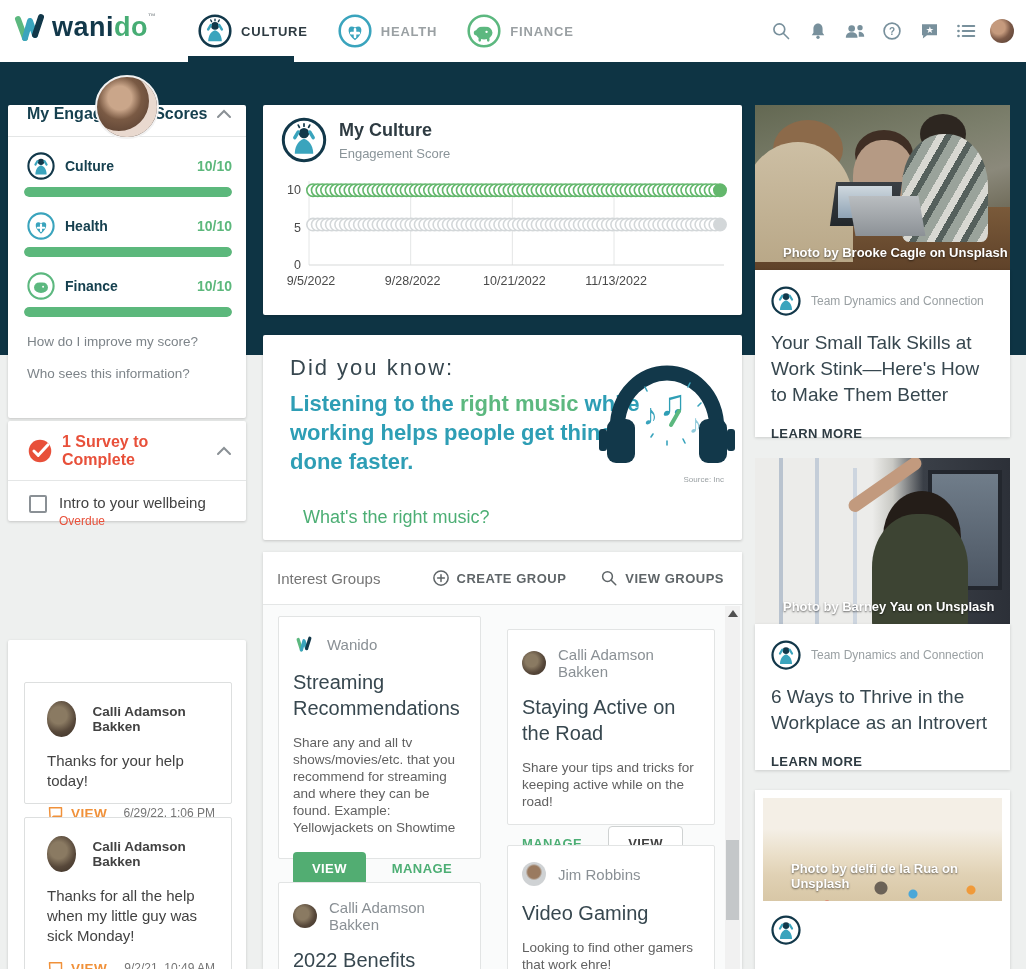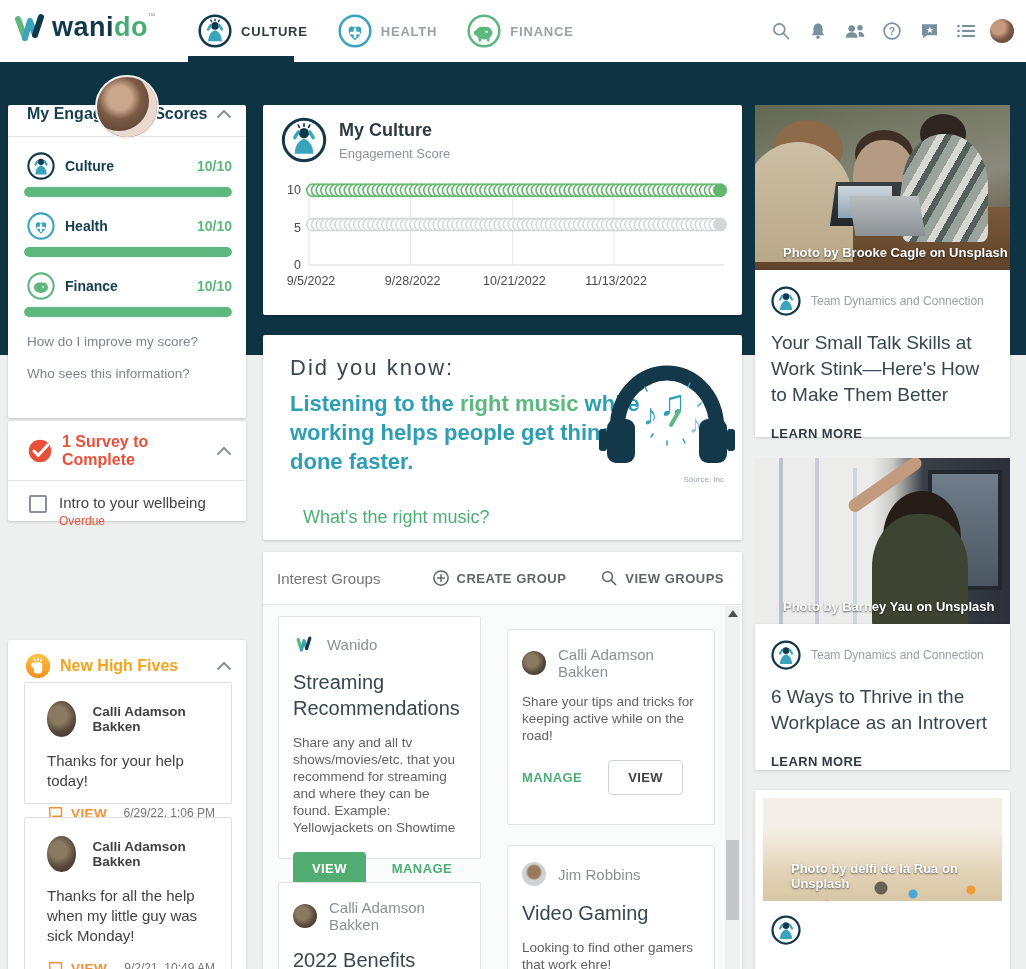--- a/index.html
+++ b/index.html
@@ -298,38 +298,20 @@
       <span style="width:18px; height:18px; border:2px solid #8a9095; border-radius:2px; background:#fff; flex:0 0 18px; margin-top:1px;"></span>
       <div style="margin-left:12px;">
         <div style="font-size:15px; color:#424242;">Intro to your wellbeing</div>
         <div style="font-size:12px; color:#e8503a; margin-top:3px;">Overdue</div>
       </div>
     </div>
   </div>
 
 
   <div class="card" id="card-highfives" style="left:8px; top:640px; width:238px; height:340px;">
-    <div class="sec-head" style="margin-top:12px; padding-left:16px;">
-      <svg width="28" height="28" viewBox="0 0 30 30" style="margin-right:8px;">
-        <defs>
-            <linearGradient id="hfg" x1="0" y1="0" x2="0" y2="1">
-          <stop offset="0" stop-color="#fdc442"></stop>
-              <stop offset="1" stop-color="#f28c1e"></stop>
-        </linearGradient>
-          </defs>
-        <circle cx="15" cy="15" r="13" fill="url(#hfg)"></circle>
-        <rect x="10.5" y="11" width="9" height="12" rx="3.5" fill="#fff"></rect>
-        <path d="M10.5 16 C8.5 15 8.5 13 10 12.5" stroke="#fff" stroke-width="2.4" fill="none" stroke-linecap="round"></path>
-        <path d="M11 7.5 L12 9.5 M15 6.5 L15 9 M19 7.5 L18 9.5" stroke="#fff" stroke-width="1.6" stroke-linecap="round"></path>
-      </svg>
-      <span class="sec-title" style="color:#f5a31e;">New High Fives</span>
-      <svg class="chev" width="16" height="10" viewBox="0 0 16 10">
-        <path d="M2 8 L8 2 L14 8" stroke="#8a9095" stroke-width="2" fill="none" stroke-linecap="round"></path>
-      </svg>
-    </div>
 
     <div class="hf-card" style="top:42px; height:122px;">
       <div class="hf-owner">
         <div class="hf-ava"></div>
         <div class="hf-name">Calli Adamson Bakken</div>
       </div>
       <div class="hf-msg">Thanks for your help today!</div>
       <div class="hf-footer">
         <span class="hf-view">
           <svg width="17" height="16" viewBox="0 0 24 24">
@@ -628,20 +610,21 @@
         <span class="gc-owner-name">Calli Adamson Bakken</span>
       </div>
       <div class="gc-title">2022 Benefits Information</div>
     </div>
 
     <div class="group-card" style="left:244px; top:77px; width:208px; height:196px;">
       <div class="gc-owner">
         <div class="gc-ava calli"></div>
         <span class="gc-owner-name">Calli Adamson Bakken</span>
       </div>
+      <div class="gc-title">Staying Active on the Road</div>
       <div class="gc-desc">Share your tips and tricks for keeping active while on the road!</div>
       <div class="gc-buttons">
         <span class="btn-text">MANAGE</span>
         <span class="btn-outline">VIEW</span>
       </div>
     </div>
 
     <div class="group-card" style="left:244px; top:293px; width:208px; height:157px;">
       <div class="gc-owner">
         <div class="gc-ava jim"></div>

